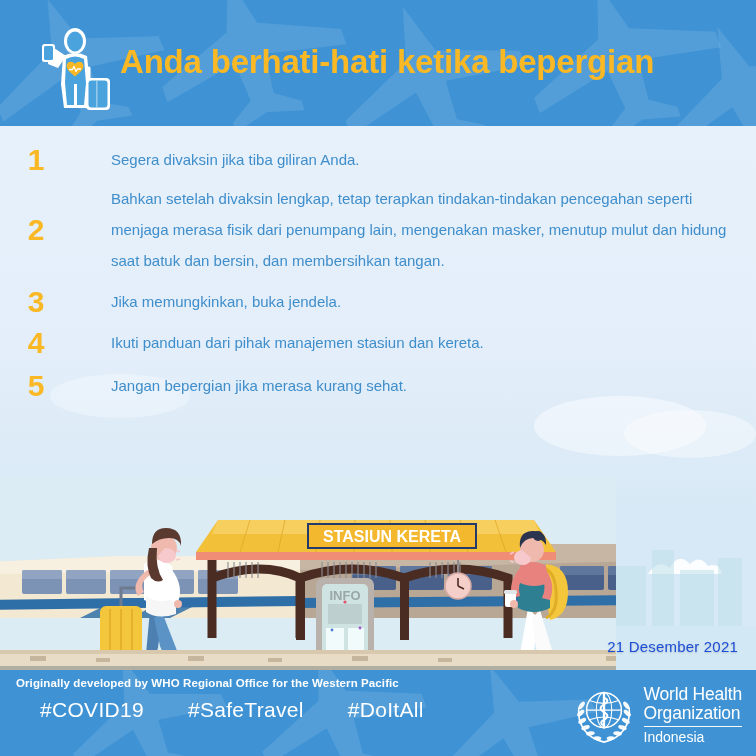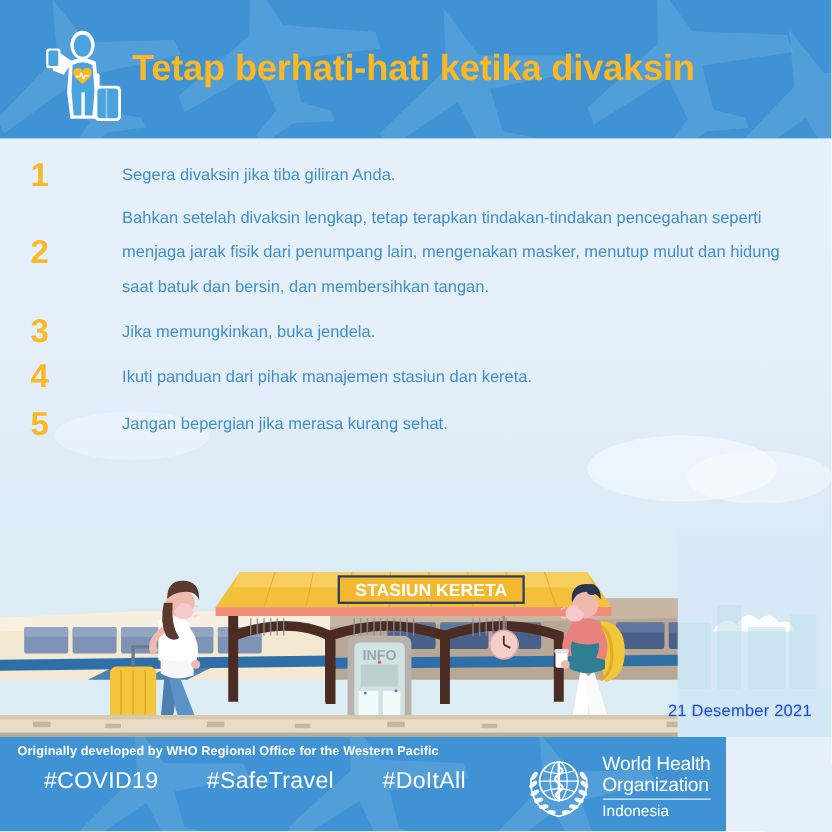--- a/index.html
+++ b/index.html
@@ -56,21 +56,21 @@
 
   
   .date-stamp{
     position:absolute;right:18px;top:638px;
     color:#1d4ed8;font-size:15px;letter-spacing:.2px;
     text-shadow:0 1px 2px rgba(0,0,0,.18);
   }
 
   
   .footer{
-    position:absolute;left:0;top:670px;width:660px;height:86px;
+    position:absolute;left:0;top:670px;width:756px;height:86px;
     background:#3f93d4;overflow:hidden;
   }
   .attrib{
     position:absolute;left:16px;top:7px;color:#ffffff;
     font-size:11.5px;font-weight:bold;letter-spacing:.1px;
   }
   .tags{
     position:absolute;left:40px;top:28px;display:flex;gap:44px;
     color:#ffffff;font-size:21px;letter-spacing:.3px;
   }
@@ -136,21 +136,21 @@
         <path d="M45 42 c-2.6-3.6-8.4-2.6-8.4 2 0 4 4.8 7.4 8.4 10.4 3.6-3 8.4-6.4 8.4-10.4 0-4.6-5.8-5.6-8.4-2 Z" fill="#f9b824"></path>
         <path d="M39.5 47.5 h3 l1.5-3 l2 5 l1.5-2.5 h3" fill="none" stroke="#ffffff" stroke-width="1.3" stroke-linecap="round" stroke-linejoin="round"></path>
 
         <path d="M59 46 L59 58" stroke="#ffffff" stroke-width="3" stroke-linecap="round" fill="none"></path>
         <rect x="56" y="56" width="24" height="32" rx="4" fill="#ffffff"></rect>
         <rect x="58.5" y="58.5" width="19" height="27" rx="3" fill="#4ba3de"></rect>
         <rect x="66" y="58.5" width="1.6" height="27" fill="#cfe7f7" opacity=".55"></rect>
       </svg>
     </div>
 
-    <div class="hdr-title">Tetap berhati-hati ketika divaksin</div>
+    <div class="hdr-title">Anda berhati-hati ketika bepergian</div>
   </div>
 
   <div class="content">
 
     <svg class="sky-layer" viewBox="0 0 756 544" preserveAspectRatio="none">
 
       <ellipse cx="620" cy="300" rx="86" ry="30" fill="#ffffff" opacity=".45"></ellipse>
       <ellipse cx="690" cy="308" rx="66" ry="24" fill="#ffffff" opacity=".4"></ellipse>
       <ellipse cx="120" cy="270" rx="70" ry="22" fill="#ffffff" opacity=".3"></ellipse>
 
@@ -193,21 +193,21 @@
 
     <div class="list">
 
       <div class="li li-1">
         <div class="num">1</div>
         <div class="txt">Segera divaksin jika tiba giliran Anda.</div>
       </div>
 
       <div class="li li-2">
         <div class="num">2</div>
-        <div class="txt">Bahkan setelah divaksin lengkap, tetap terapkan tindakan-tindakan pencegahan seperti menjaga jarak fisik dari penumpang lain, mengenakan masker, menutup mulut dan hidung saat batuk dan bersin, dan membersihkan tangan.</div>
+        <div class="txt">Bahkan setelah divaksin lengkap, tetap terapkan tindakan-tindakan pencegahan seperti menjaga merasa fisik dari penumpang lain, mengenakan masker, menutup mulut dan hidung saat batuk dan bersin, dan membersihkan tangan.</div>
       </div>
 
       <div class="li li-3">
         <div class="num">3</div>
         <div class="txt">Jika memungkinkan, buka jendela.</div>
       </div>
 
       <div class="li li-4">
         <div class="num">4</div>
         <div class="txt">Ikuti panduan dari pihak manajemen stasiun dan kereta.</div>

